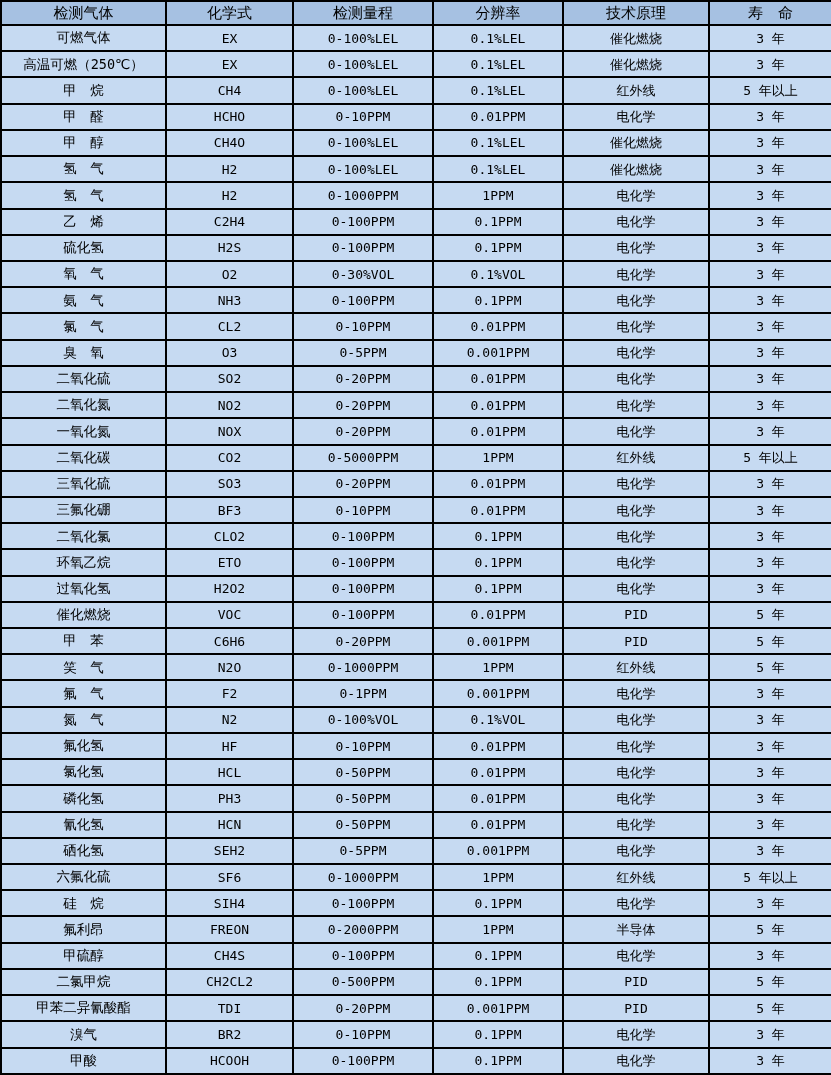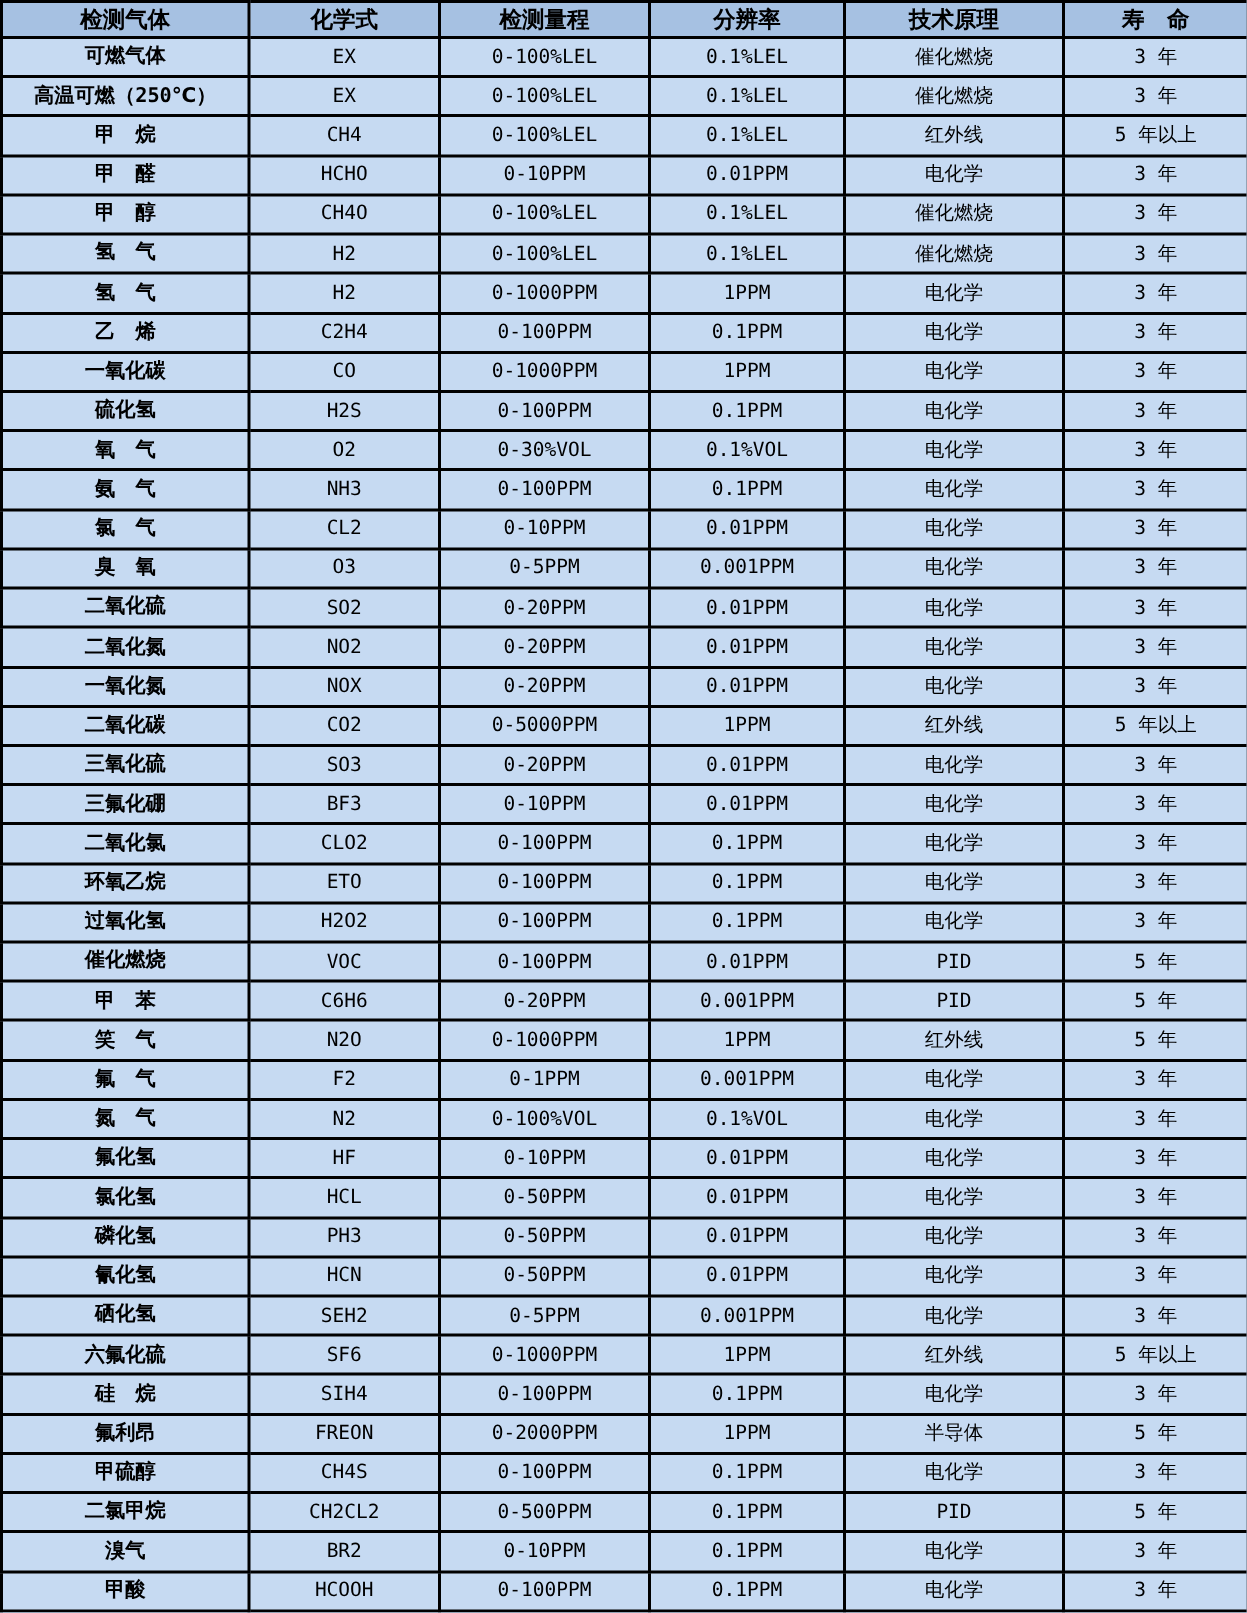--- a/index.html
+++ b/index.html
@@ -39,31 +39,30 @@
     vertical-align: middle;
     padding: 0 2px;
     overflow: hidden;
     white-space: nowrap;
     height: 21px;
     line-height: 1;
   }
   table.spec thead th {
     background: var(--header-bg);
     font-size: 15px;
-    font-weight: bold;
+    font-weight: normal;
     height: 22px;
   }
   table.spec tbody td {
     background: var(--row-bg);
     font-size: 13px;
     font-weight: normal;
   }
   table.spec tbody td.gas {
     font-size: 13.5px;
-    font-weight: bold;
   }
 </style>
 </head>
 <body>
 
 <table class="spec">
   <colgroup>
     <col class="c0">
       <col class="c1">
       <col class="c2">
@@ -148,28 +147,20 @@
 
   <tr>
     <td class="gas">乙　烯</td>
     <td>C2H4</td>
     <td>0-100PPM</td>
     <td>0.1PPM</td>
     <td>电化学</td>
     <td>3 年</td>
   </tr>
 
-  <tr>
-    <td class="gas">一氧化碳</td>
-    <td>CO</td>
-    <td>0-1000PPM</td>
-    <td>1PPM</td>
-    <td>电化学</td>
-    <td>3 年</td>
-  </tr>
 
   <tr>
     <td class="gas">硫化氢</td>
     <td>H2S</td>
     <td>0-100PPM</td>
     <td>0.1PPM</td>
     <td>电化学</td>
     <td>3 年</td>
   </tr>
 
@@ -420,20 +411,28 @@
   <tr>
     <td class="gas">二氯甲烷</td>
     <td>CH2CL2</td>
     <td>0-500PPM</td>
     <td>0.1PPM</td>
     <td>PID</td>
     <td>5 年</td>
   </tr>
 
 
+  <tr>
+    <td class="gas">甲苯二异氰酸酯</td>
+    <td>TDI</td>
+    <td>0-20PPM</td>
+    <td>0.001PPM</td>
+    <td>PID</td>
+    <td>5 年</td>
+  </tr>
 
 
   <tr>
     <td class="gas">溴气</td>
     <td>BR2</td>
     <td>0-10PPM</td>
     <td>0.1PPM</td>
     <td>电化学</td>
     <td>3 年</td>
   </tr>

